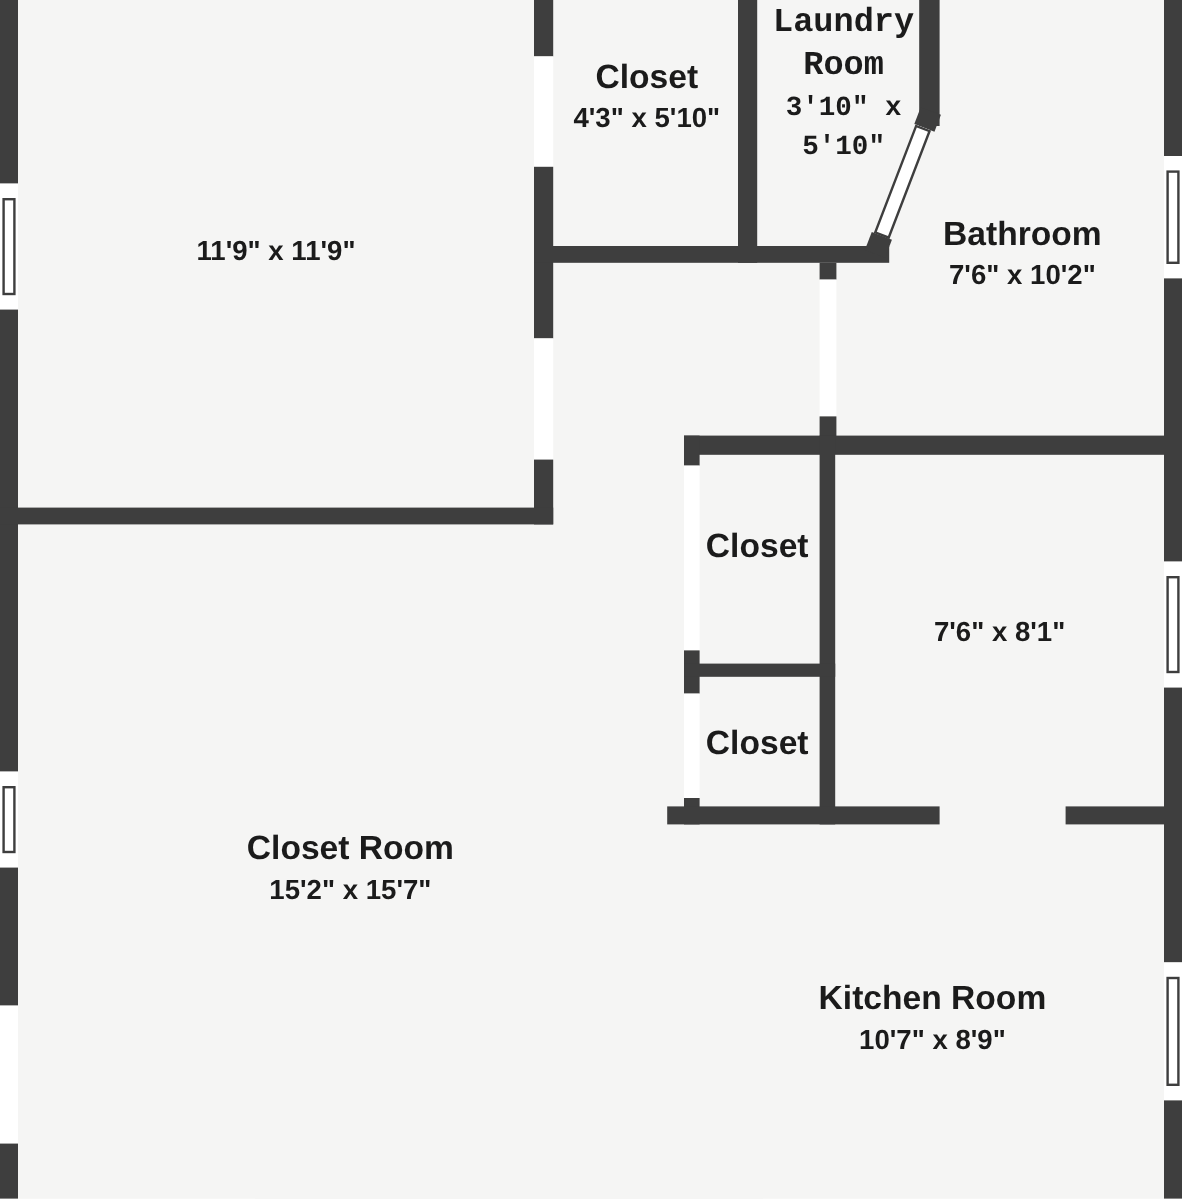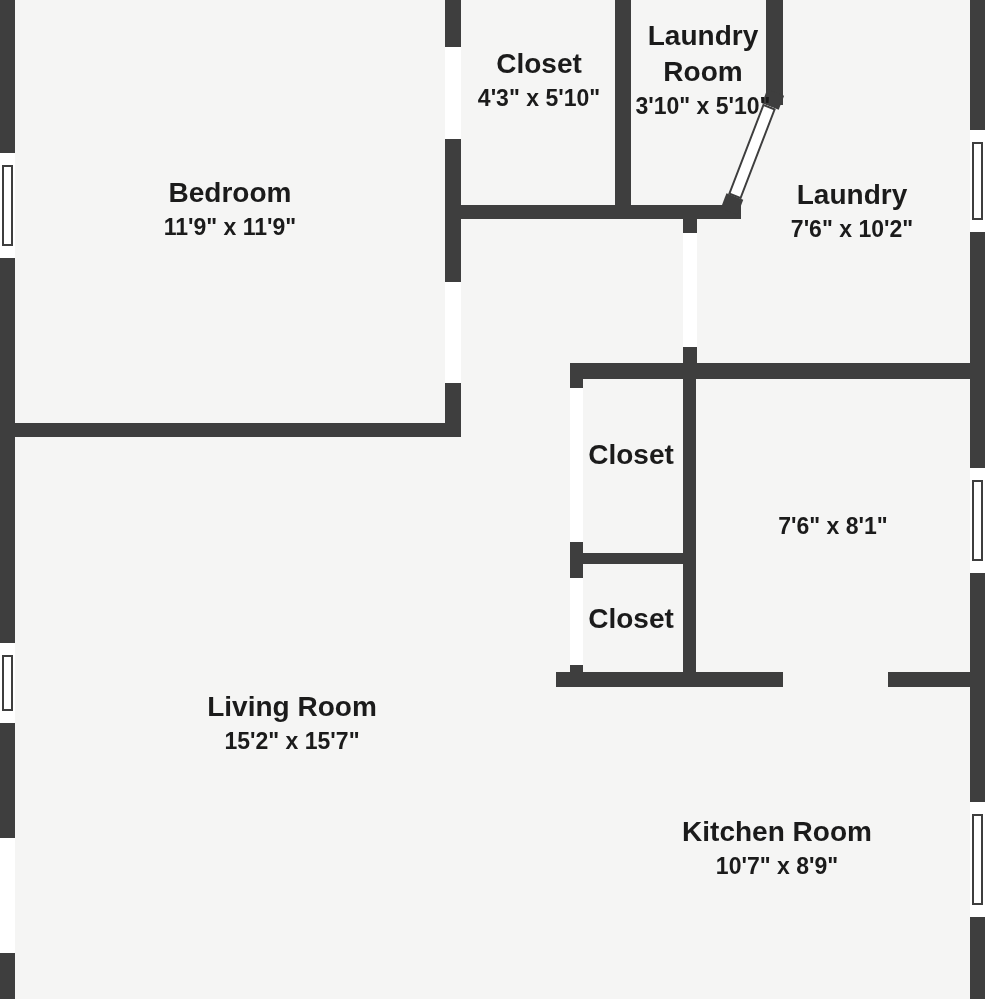--- a/index.html
+++ b/index.html
@@ -28,21 +28,21 @@
   .room-label{
     position:absolute;transform:translate(-50%,-50%);
     text-align:center;color:#1b1b1b;white-space:nowrap;z-index:5;
   }
   .room-label .room-name{
     font-size:28px;font-weight:700;line-height:36px;
   }
   .room-label .room-dims{
     font-size:23px;font-weight:700;line-height:32px;
   }
-  .room-label.wrap{white-space:normal;width:140px;}
+  .room-label.wrap{white-space:normal;width:140px;font-family:Liberation Mono, monospace;}
 </style>
 </head>
 <body>
 
 <div class="plan">
 
   <div class="w" style="left:0;top:0;width:15px;height:153px"></div>
   <div class="win" style="left:0;top:153px;width:15px;height:105px">
       <div class="pane"></div>
     </div>
@@ -97,53 +97,52 @@
   <div class="w" style="left:570px;top:542px;width:13px;height:36px"></div>
   <div class="gap" style="left:570px;top:578px;width:13px;height:87px"></div>
   <div class="w" style="left:570px;top:665px;width:13px;height:22px"></div>
 
   <div class="w" style="left:570px;top:553px;width:126px;height:11px"></div>
 
   <div class="w" style="left:556px;top:672px;width:227px;height:15px"></div>
   <div class="w" style="left:888px;top:672px;width:82px;height:15px"></div>
 
   <div class="room-label" style="left:230px;top:209px">
-    <div class="room-name">Bedroom</div>
     <div class="room-dims">11'9" x 11'9"</div>
   </div>
 
   <div class="room-label" style="left:539px;top:80px">
     <div class="room-name">Closet</div>
     <div class="room-dims">4'3" x 5'10"</div>
   </div>
 
   <div class="room-label wrap" style="left:703px;top:70px">
     <div class="room-name">Laundry Room</div>
     <div class="room-dims">3'10" x 5'10"</div>
   </div>
 
   <div class="room-label" style="left:852px;top:211px">
-    <div class="room-name">Laundry</div>
+    <div class="room-name">Bathroom</div>
     <div class="room-dims">7'6" x 10'2"</div>
   </div>
 
   <div class="room-label" style="left:631px;top:455px">
     <div class="room-name">Closet</div>
   </div>
 
   <div class="room-label" style="left:833px;top:526px">
     <div class="room-dims">7'6" x 8'1"</div>
   </div>
 
   <div class="room-label" style="left:631px;top:619px">
     <div class="room-name">Closet</div>
   </div>
 
   <div class="room-label" style="left:292px;top:723px">
-    <div class="room-name">Living Room</div>
+    <div class="room-name">Closet Room</div>
     <div class="room-dims">15'2" x 15'7"</div>
   </div>
 
   <div class="room-label" style="left:777px;top:848px">
     <div class="room-name">Kitchen Room</div>
     <div class="room-dims">10'7" x 8'9"</div>
   </div>
 
 </div>
 

